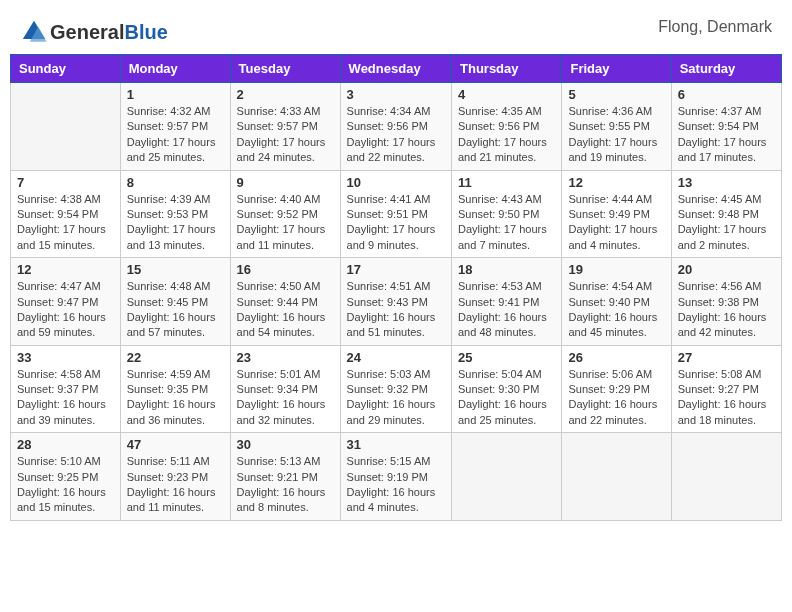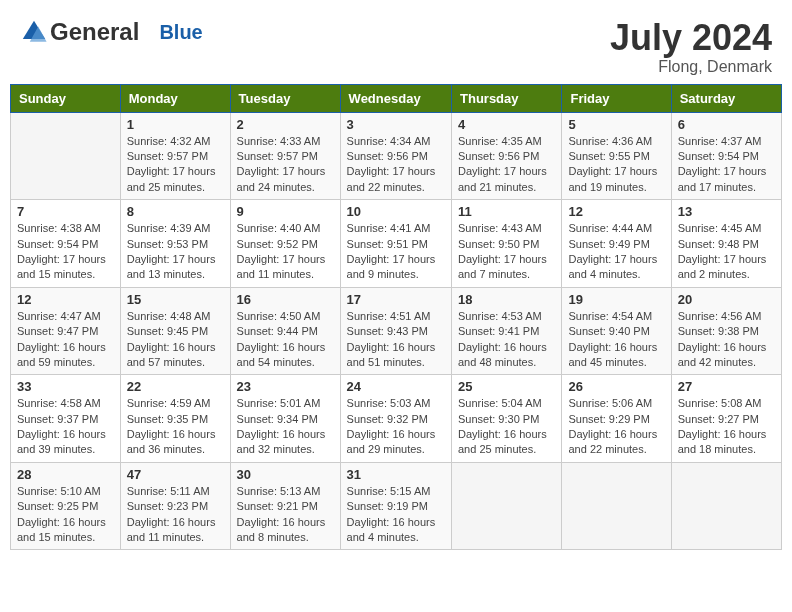--- a/index.html
+++ b/index.html
@@ -38,21 +38,21 @@
     .title-location {
       font-size: 16px;
       color: #555;
     }
     .calendar {
       width: 100%;
       border-collapse: collapse;
       font-size: 11px;
     }
     .calendar thead tr th {
-      background-color: #4d7c0f;
+      background-color: #6d28d9;
       color: #fff;
       text-align: left;
       padding: 6px 8px;
       font-size: 13px;
       font-weight: bold;
       border: 1px solid #1a5fa8;
     }
     .calendar tbody tr td {
       border: 1px solid #ccc;
       vertical-align: top;
@@ -85,25 +85,24 @@
   </style>
 </head>
 <body>
 
 <div class="header">
   <div class="logo">
     <svg class="logo-icon" viewBox="0 0 40 40" xmlns="http://www.w3.org/2000/svg">
       <polygon points="20,4 36,30 4,30" fill="#1a5fa8"></polygon>
       <polygon points="26,12 38,34 14,34" fill="#5b9bd5" opacity="0.7"></polygon>
     </svg>
-    <span style="font-size:24px;font-weight:bold;color:#333;">General</span>
-      <span style="font-size:20px;font-weight:bold;color:#1a5fa8;margin-left:20px;">Blue</span>
+    <span style="font-size:20px;font-weight:bold;color:#333;">General</span>
+      <span style="font-size:20px;font-weight:bold;color:#1a5fa8;">Blue</span>
   </div>
   <div class="title-area">
-    <div class="title-month">July 2024</div>
     <div class="title-location">Flong, Denmark</div>
   </div>
 </div>
 
 <table class="calendar">
   <thead>
     <tr>
     <th>Sunday</th>
         <th>Monday</th>
         <th>Tuesday</th>

